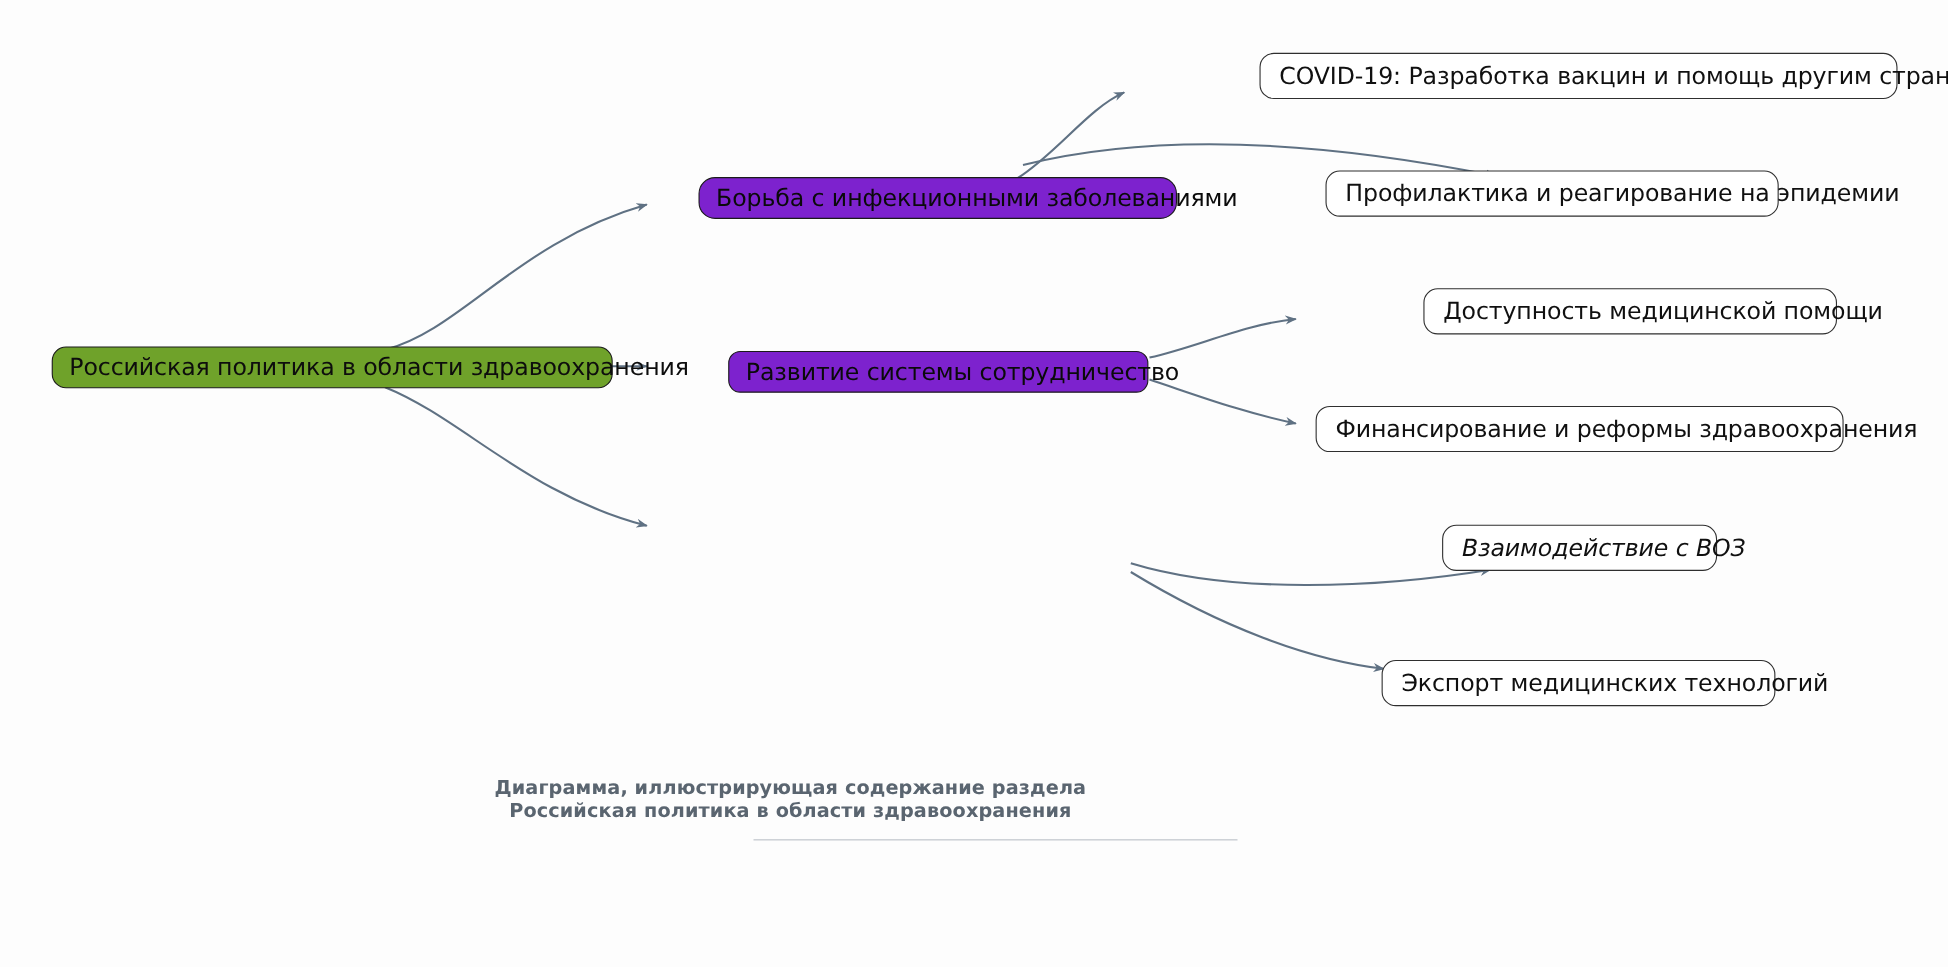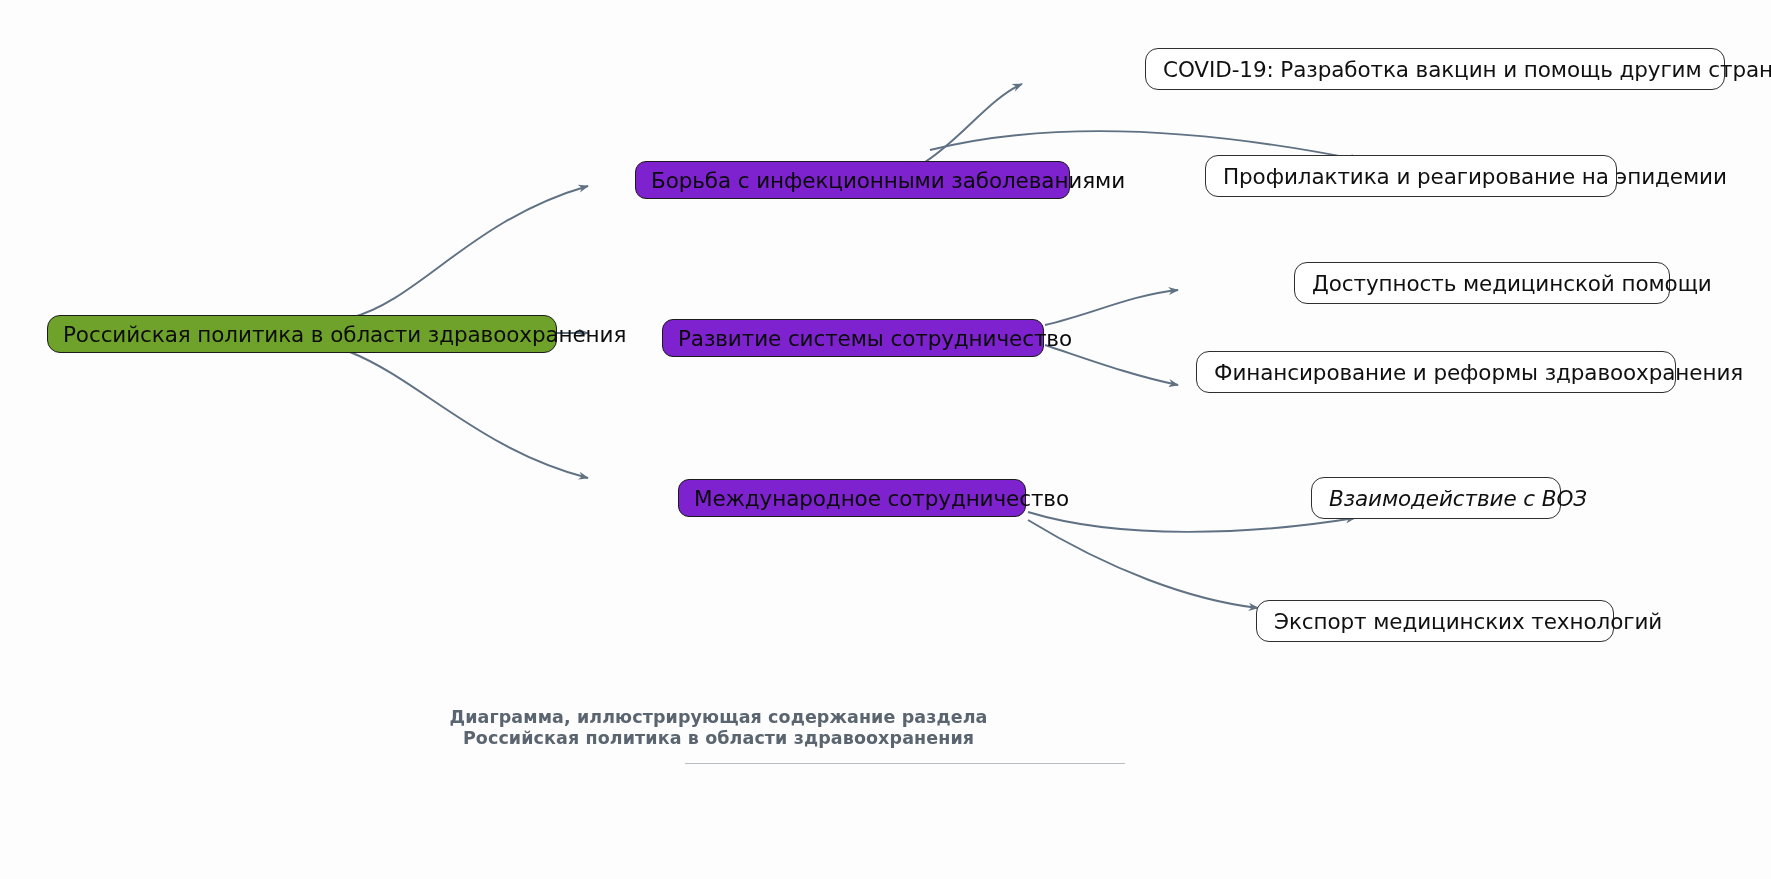--- a/index.html
+++ b/index.html
@@ -117,45 +117,42 @@
 
     <path d="M1028,512 C 1120,540 1250,535 1355,518" fill="none" stroke="#5f7183" stroke-width="1.9" marker-end="url(#arrow)"></path>
 
     <path d="M1028,520 C 1110,570 1190,600 1258,608" fill="none" stroke="#5f7183" stroke-width="1.9" marker-end="url(#arrow)"></path>
   </svg>
 
   <div class="node node-root" style="left:47px; top:315px; width:510px; height:38px;">
     <span>Российская политика в области здравоохранения</span>
   </div>
 
-  <div class="node node-branch" style="left:635px; top:161px; width:435px; height:38px;">
+  <div class="node node-branch" style="left:635px; top:161px; width:435px; height:38px;border-radius:15px;">
     <span>Борьба с инфекционными заболеваниями</span>
   </div>
 
   <div class="node node-branch" style="left:662px; top:319px; width:382px; height:38px;">
     <span>Развитие системы сотрудничество</span>
   </div>
 
-  <div class="node node-branch" style="left:678px; top:479px; width:348px; height:38px;">
-    <span>Международное сотрудничество</span>
-  </div>
 
   <div class="node node-leaf" style="left:1145px; top:48px; width:580px; height:42px;">
     <span>COVID-19: Разработка вакцин и помощь другим странам</span>
   </div>
 
   <div class="node node-leaf" style="left:1205px; top:155px; width:412px; height:42px;">
     <span>Профилактика и реагирование на эпидемии</span>
   </div>
 
   <div class="node node-leaf" style="left:1294px; top:262px; width:376px; height:42px;">
     <span>Доступность медицинской помощи</span>
   </div>
 
-  <div class="node node-leaf" style="left:1196px; top:351px; width:480px; height:42px;">
+  <div class="node node-leaf" style="left:1196px; top:369px; width:480px; height:42px;">
     <span>Финансирование и реформы здравоохранения</span>
   </div>
 
   <div class="node node-leaf" style="left:1311px; top:477px; width:250px; height:42px;font-style:italic;">
     <span>Взаимодействие с ВОЗ</span>
   </div>
 
   <div class="node node-leaf" style="left:1256px; top:600px; width:358px; height:42px;">
     <span>Экспорт медицинских технологий</span>
   </div>

